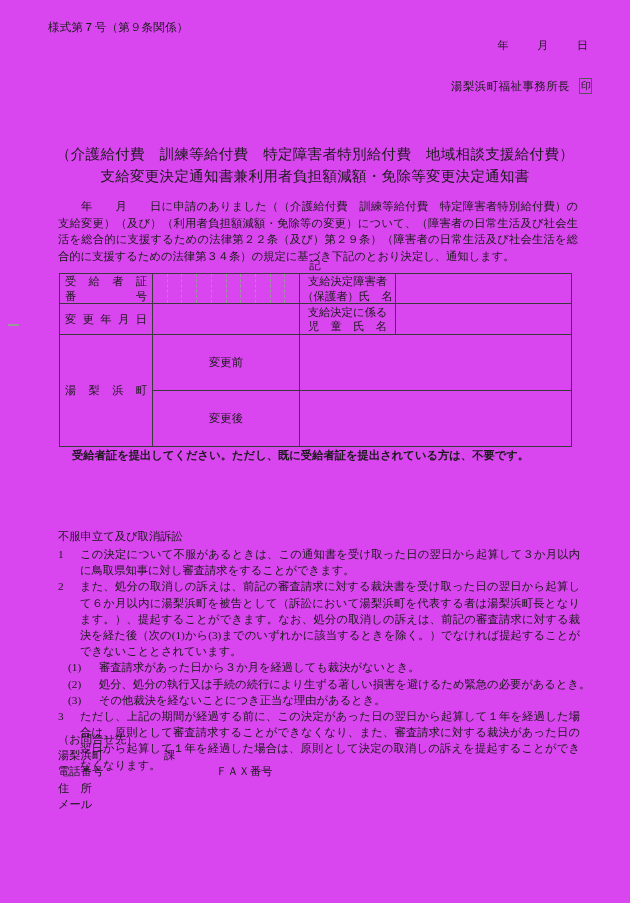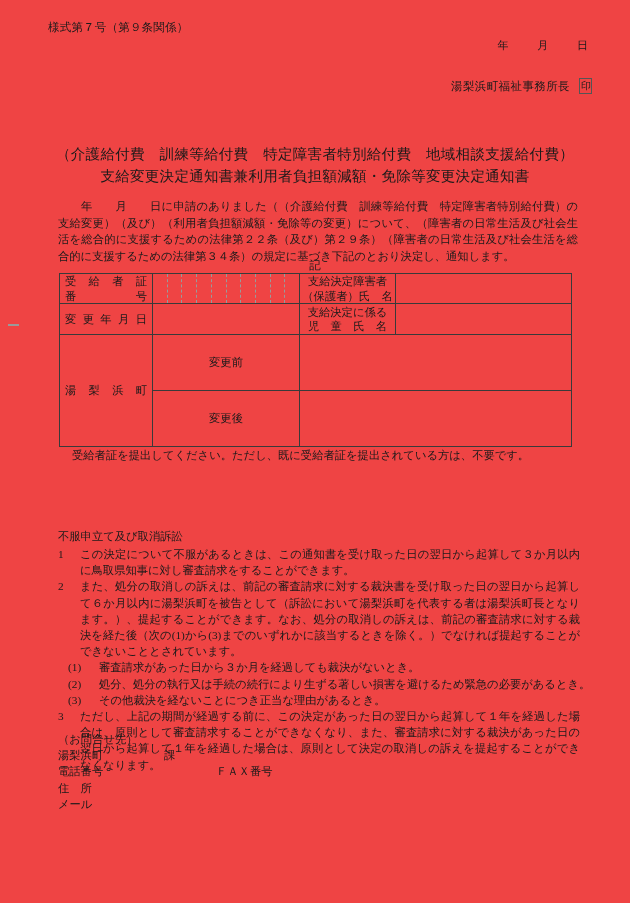--- a/index.html
+++ b/index.html
@@ -10,21 +10,21 @@
   }
   body {
     font-family: "Liberation Serif", "DejaVu Serif", serif;
     color: #1a1a1a;
   }
   .page {
     position: relative;
     width: 630px;
     height: 903px;
     margin: 0 auto;
-    background: #ef4444;
+    background: #d946ef;
     overflow: hidden;
     box-sizing: border-box;
   }
 
   
   .form-no {
     position: absolute;
     left: 48px;
     top: 20px;
     font-size: 11.5px;
@@ -148,20 +148,21 @@
   .cell-h-30 { height: 30px; }
   .cell-h-55 { height: 55px; }
 
   
   .note {
     position: absolute;
     left: 72px;
     top: 448px;
     font-size: 11.3px;
     white-space: nowrap;
+    font-weight: bold;
   }
 
   
   .appeal-head {
     position: absolute;
     left: 58px;
     top: 529px;
     font-size: 11.3px;
   }
   .appeal-list {

